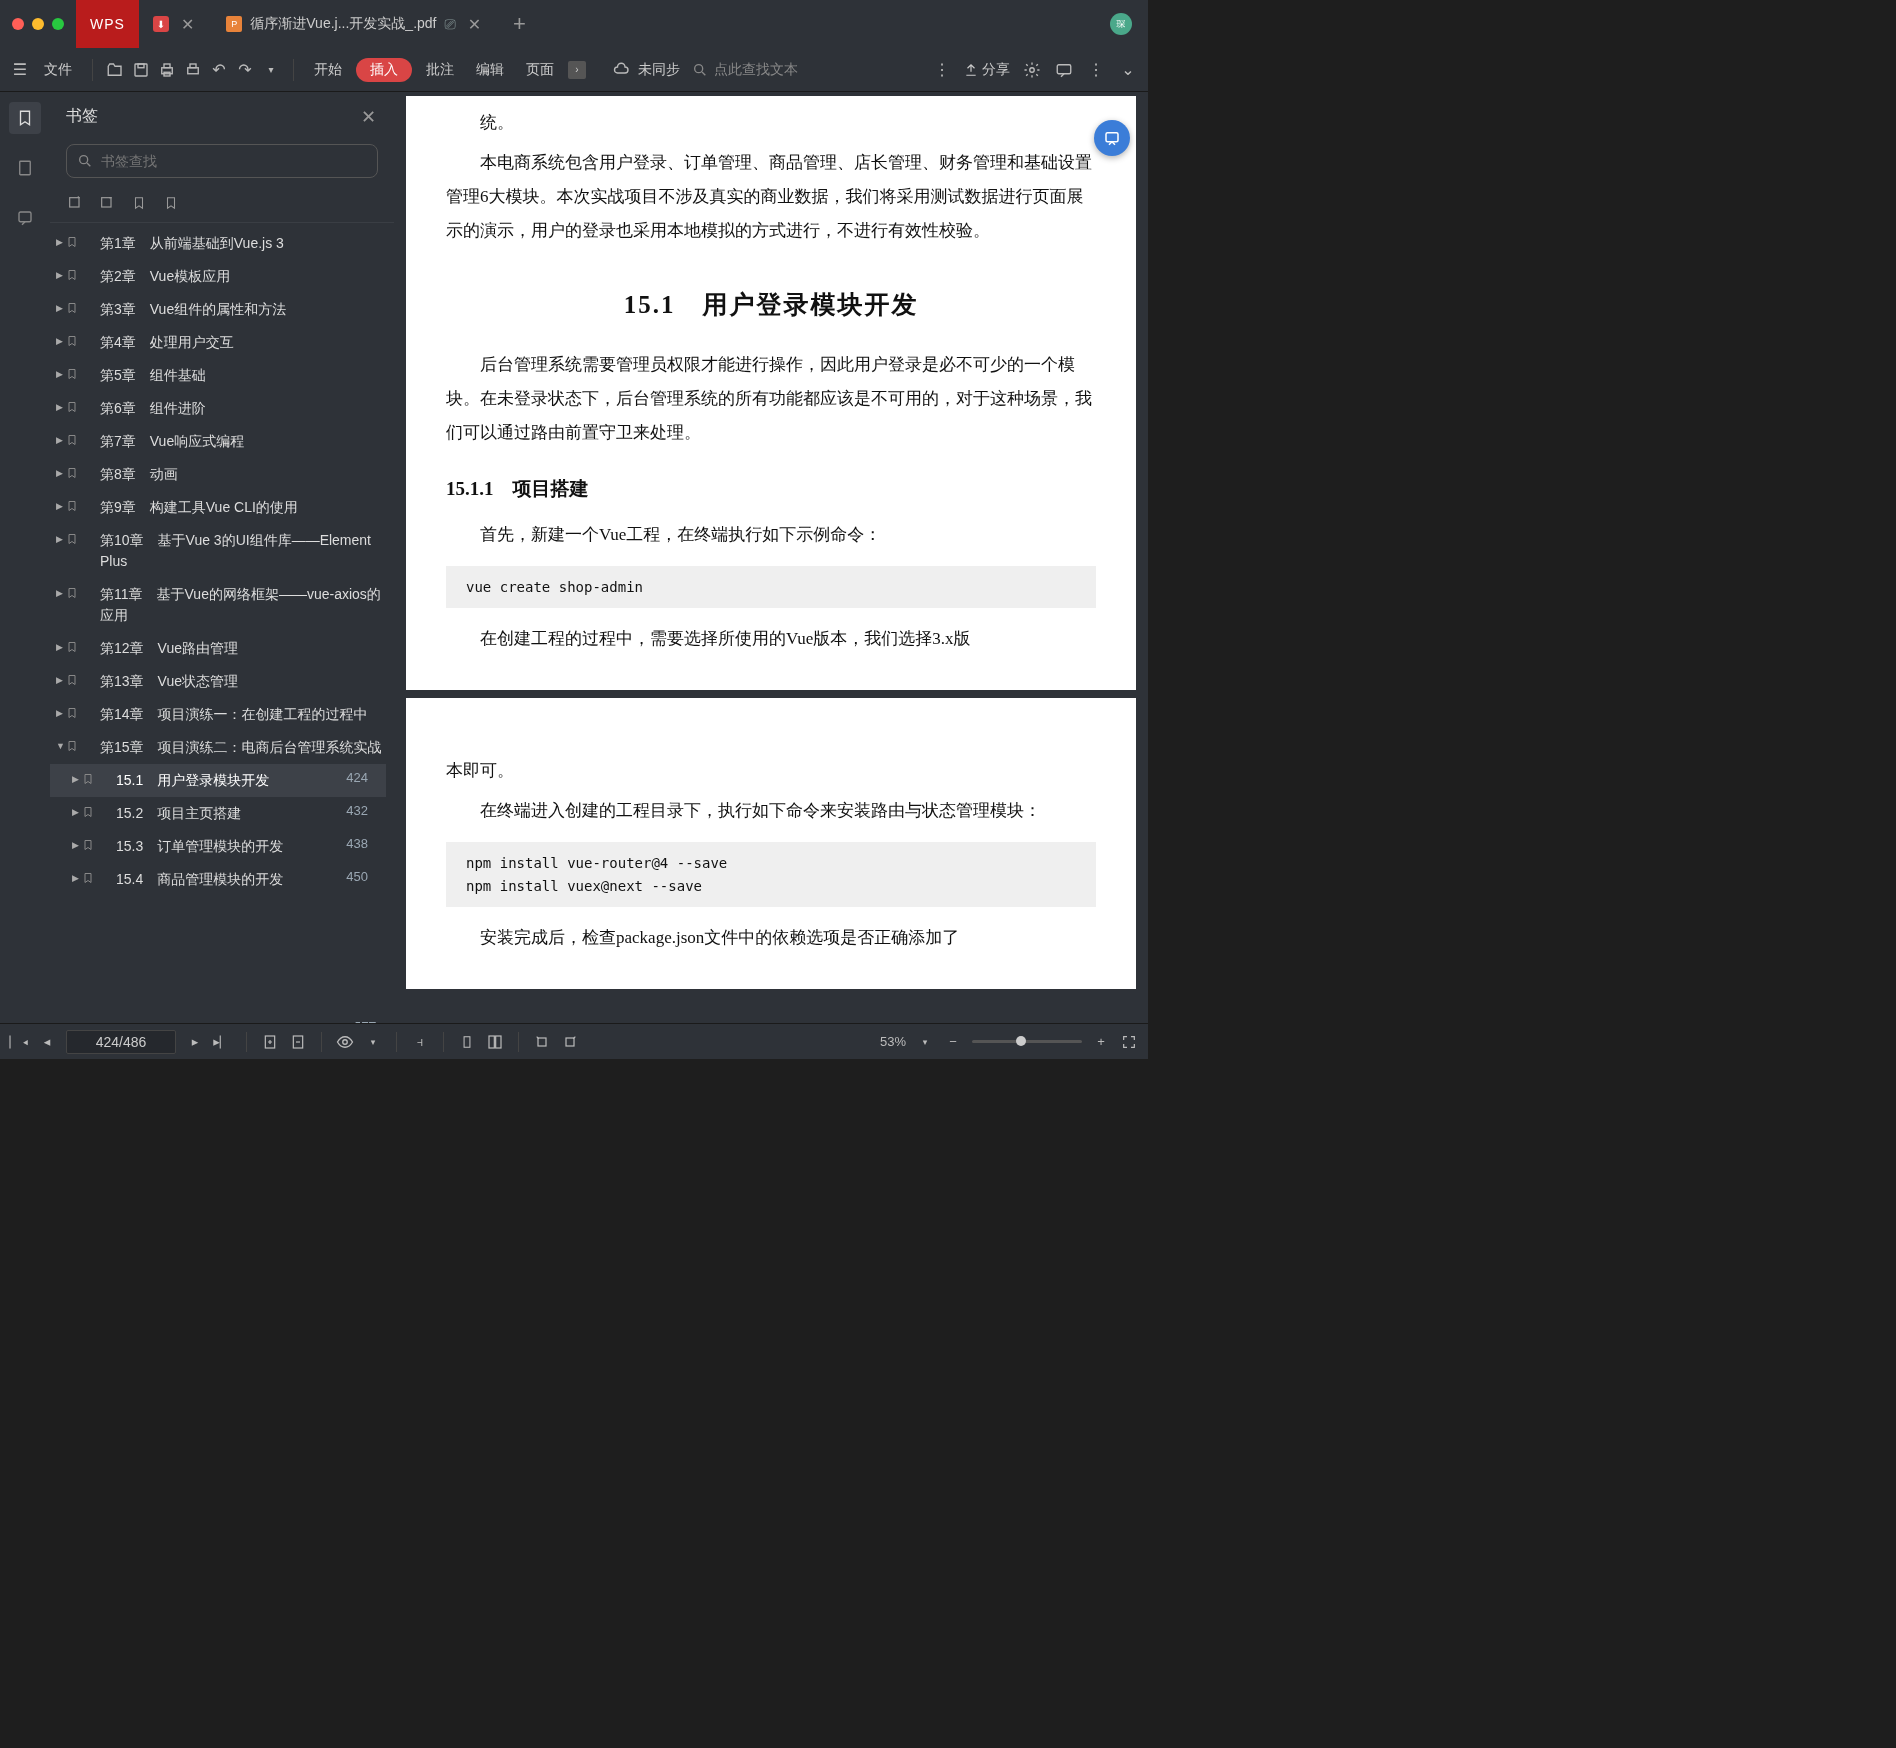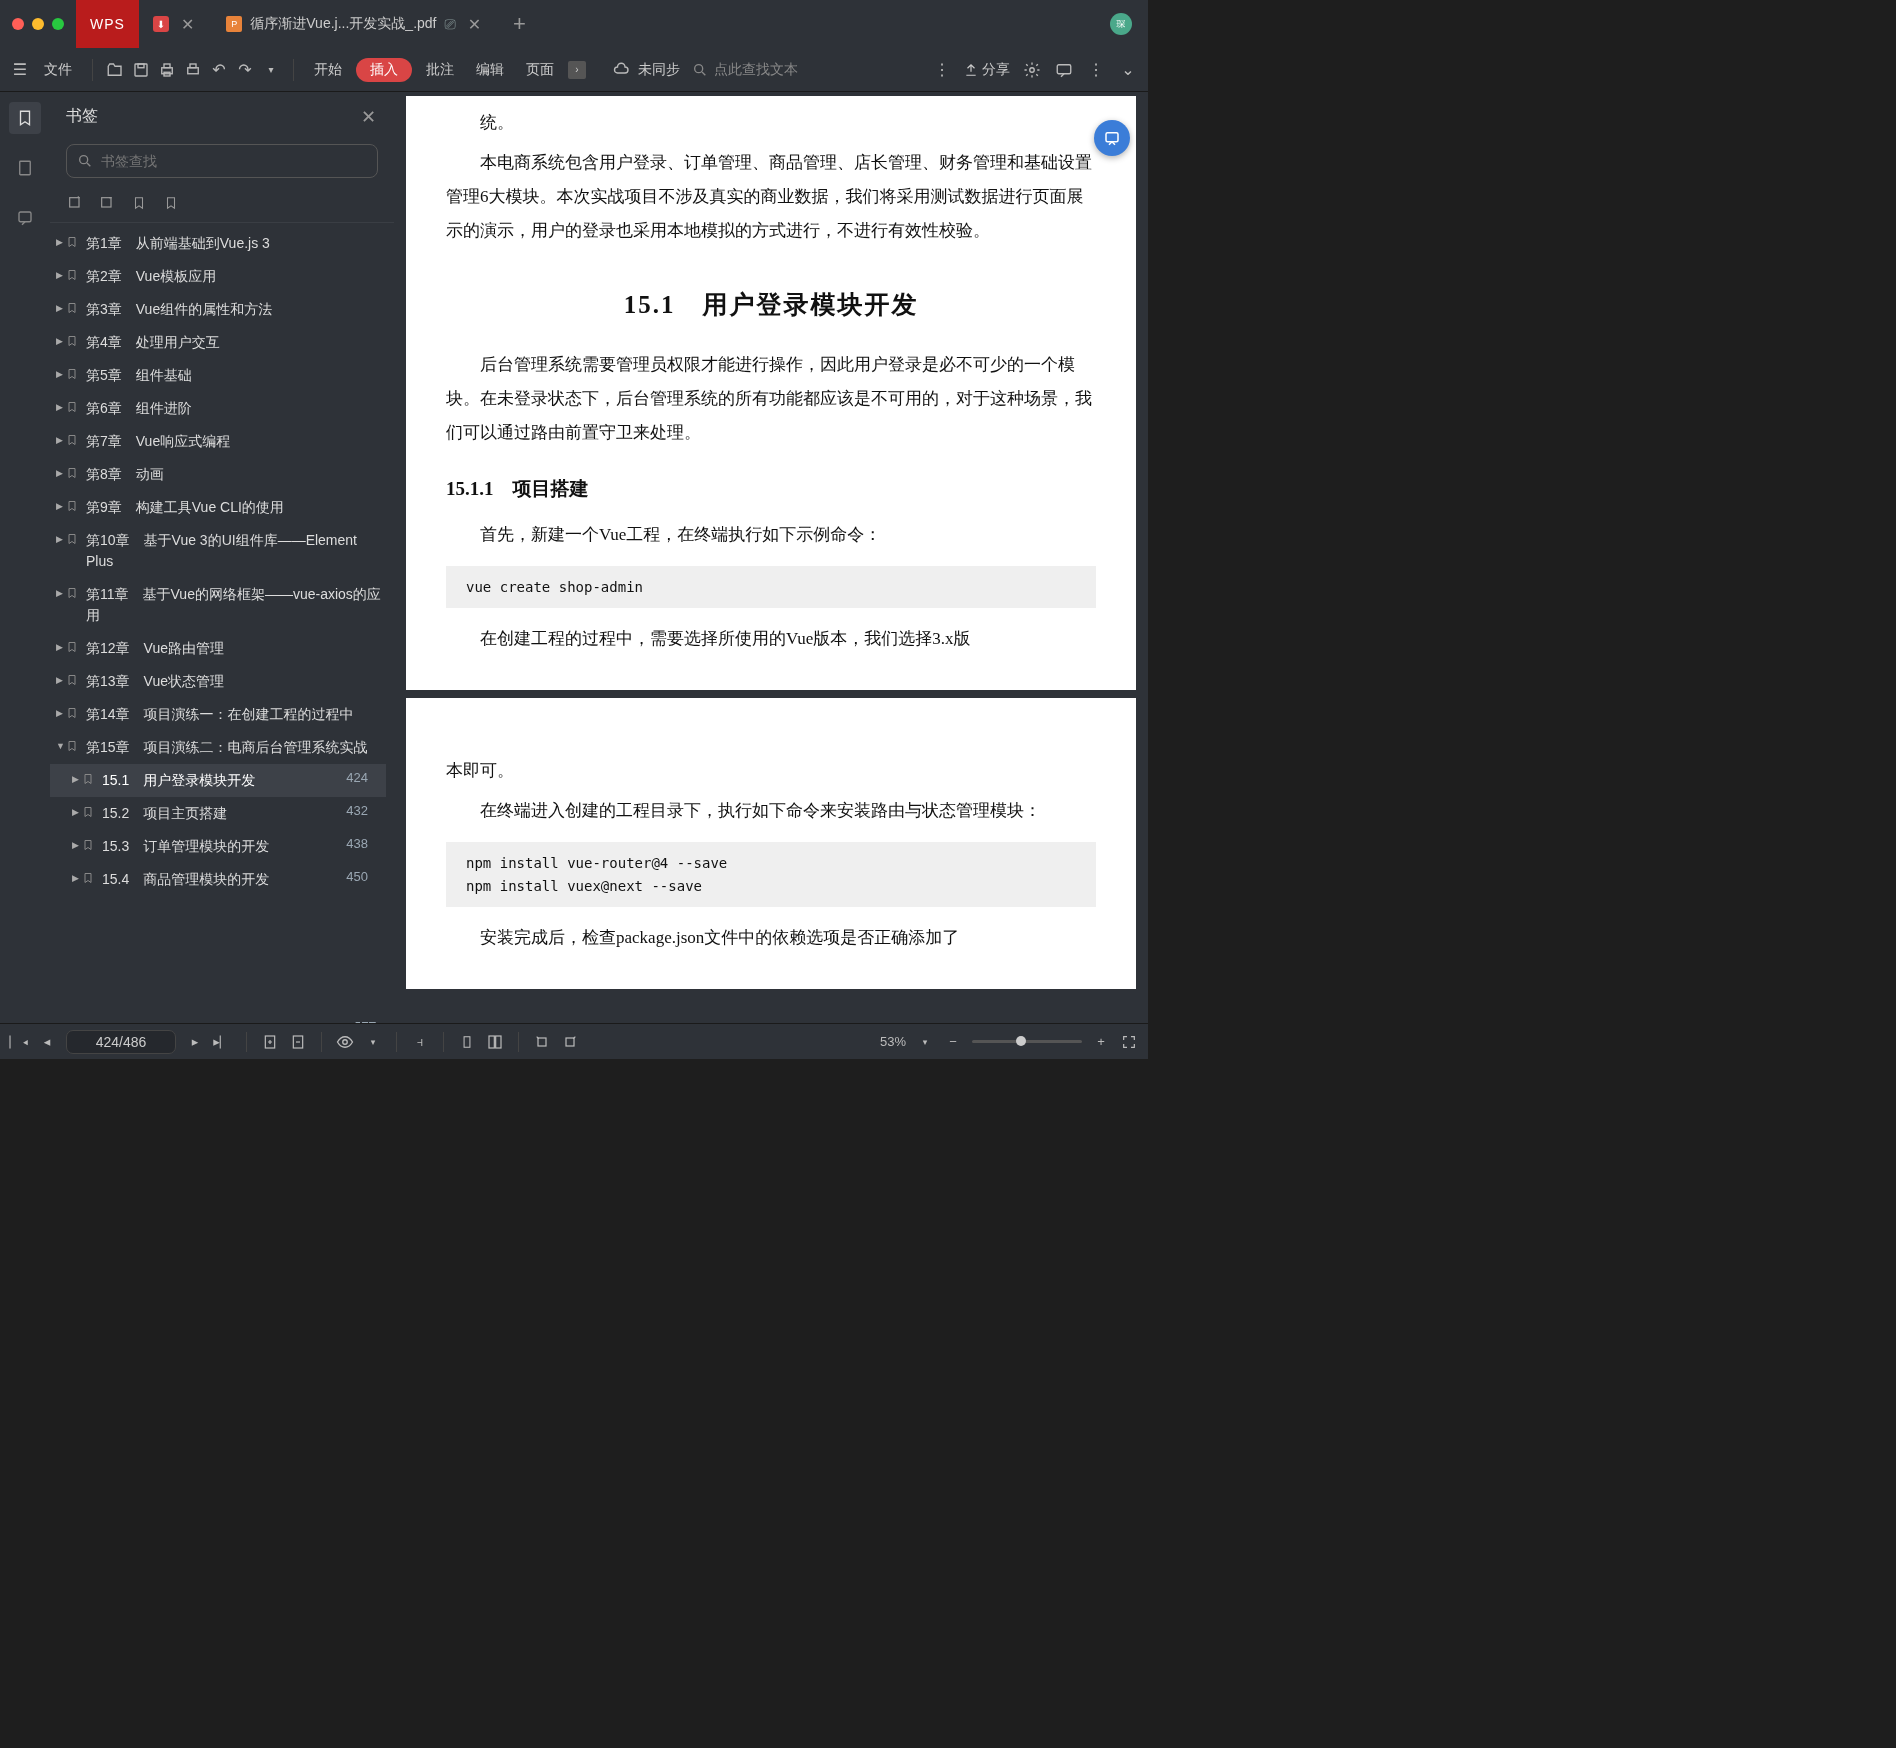--- a/index.html
+++ b/index.html
@@ -44,40 +44,40 @@
 .sb-search input { background: transparent; border: none; outline: none; color: #ccc; font-size: 14px; flex: 1; }
 .sb-tools { display: flex; gap: 14px; padding: 4px 16px 10px; border-bottom: 1px solid #3a3e44; }
 .sb-tool { width: 18px; height: 18px; color: #999; cursor: pointer; display: flex; align-items: center; justify-content: center; }
 .sb-list { flex: 1; overflow-y: auto; overflow-x: hidden; padding: 4px 8px 12px 0; position: relative; }
 .sb-list::-webkit-scrollbar { width: 6px; }
 .sb-list::-webkit-scrollbar-thumb { background: #555; border-radius: 3px; }
 .sb-item { display: flex; align-items: flex-start; padding: 6px 0 6px 6px; cursor: pointer; position: relative; }
 .sb-item.active { background: #3d4148; }
 .sb-caret { width: 10px; color: #aaa; font-size: 9px; margin-top: 4px; }
 .sb-mark { width: 14px; color: #888; font-size: 12px; margin-right: 6px; margin-top: 2px; }
-.sb-label { flex: 1; font-size: 14px; color: #ddd; line-height: 1.5; padding-right: 4px; }
+.sb-label { flex: 1; font-size: 14px; color: #ddd; line-height: 1.5; padding-right: 4px; margin-left: 14px; }
 .sb-item.active .sb-label { color: #fff; }
 .sb-num { position: absolute; right: 18px; top: 100%; margin-top: -4px; font-size: 13px; color: #9aa7b3; }
 .sb-num.inline { position: static; margin-left: auto; margin-top: 0; padding-right: 18px; }
 .sb-item.lvl-0 { padding-left: 6px; }
 .sb-item.lvl-1 { padding-left: 22px; }
 
 
 .content { flex: 1; background: #2e3238; overflow-y: auto; position: relative; }
 .page { background: #fff; margin: 4px 12px 8px 12px; padding: 4px 40px 28px 40px; color: #111; font-family: "Songti SC", SimSun, serif; line-height: 2.0; font-size: 17px; }
 .page p { margin: 6px 0; text-indent: 2em; }
 .page .h1 { font-size: 25px; font-weight: 700; text-align: center; margin: 32px 0 18px; letter-spacing: 2px; text-indent: 0; }
 .page .h2 { font-size: 19px; font-weight: 700; margin: 20px 0 10px; text-indent: 0; }
 .page pre { background: #efefef; padding: 10px 20px; font-family: Menlo, Consolas, monospace; font-size: 14px; margin: 14px 0; line-height: 1.6; }
 .float-btn { position: absolute; top: 28px; right: 18px; width: 36px; height: 36px; border-radius: 50%; background: #3b7dd8; display: flex; align-items: center; justify-content: center; color: #fff; cursor: pointer; box-shadow: 0 2px 6px rgba(0,0,0,0.3); }
 
 
 .statusbar { height: 36px; background: #2e3238; border-top: 1px solid #1a1a1a; display: flex; align-items: center; padding: 0 10px; gap: 10px; color: #bbb; font-size: 13px; }
 .st-icon { width: 18px; height: 18px; display: flex; align-items: center; justify-content: center; color: #bbb; cursor: pointer; }
-.st-pageinput { width: 110px; height: 24px; background: #25282d; border: 1px solid #444; border-radius: 7px; text-align: center; color: #ccc; font-size: 14px; }
+.st-pageinput { width: 110px; height: 24px; background: #25282d; border: 1px solid #444; border-radius: 2px; text-align: center; color: #ccc; font-size: 14px; }
 .st-sep { width: 1px; height: 20px; background: #444; margin: 0 4px; }
 .st-right { margin-left: auto; display: flex; align-items: center; gap: 10px; }
 .st-slider { width: 110px; height: 3px; background: #555; position: relative; border-radius: 2px; }
 .st-slider-thumb { width: 10px; height: 10px; background: #ccc; border-radius: 50%; position: absolute; top: -4px; left: 40%; }
 
 svg { display: block; }
 </style>
 </head>
 <body>
 

